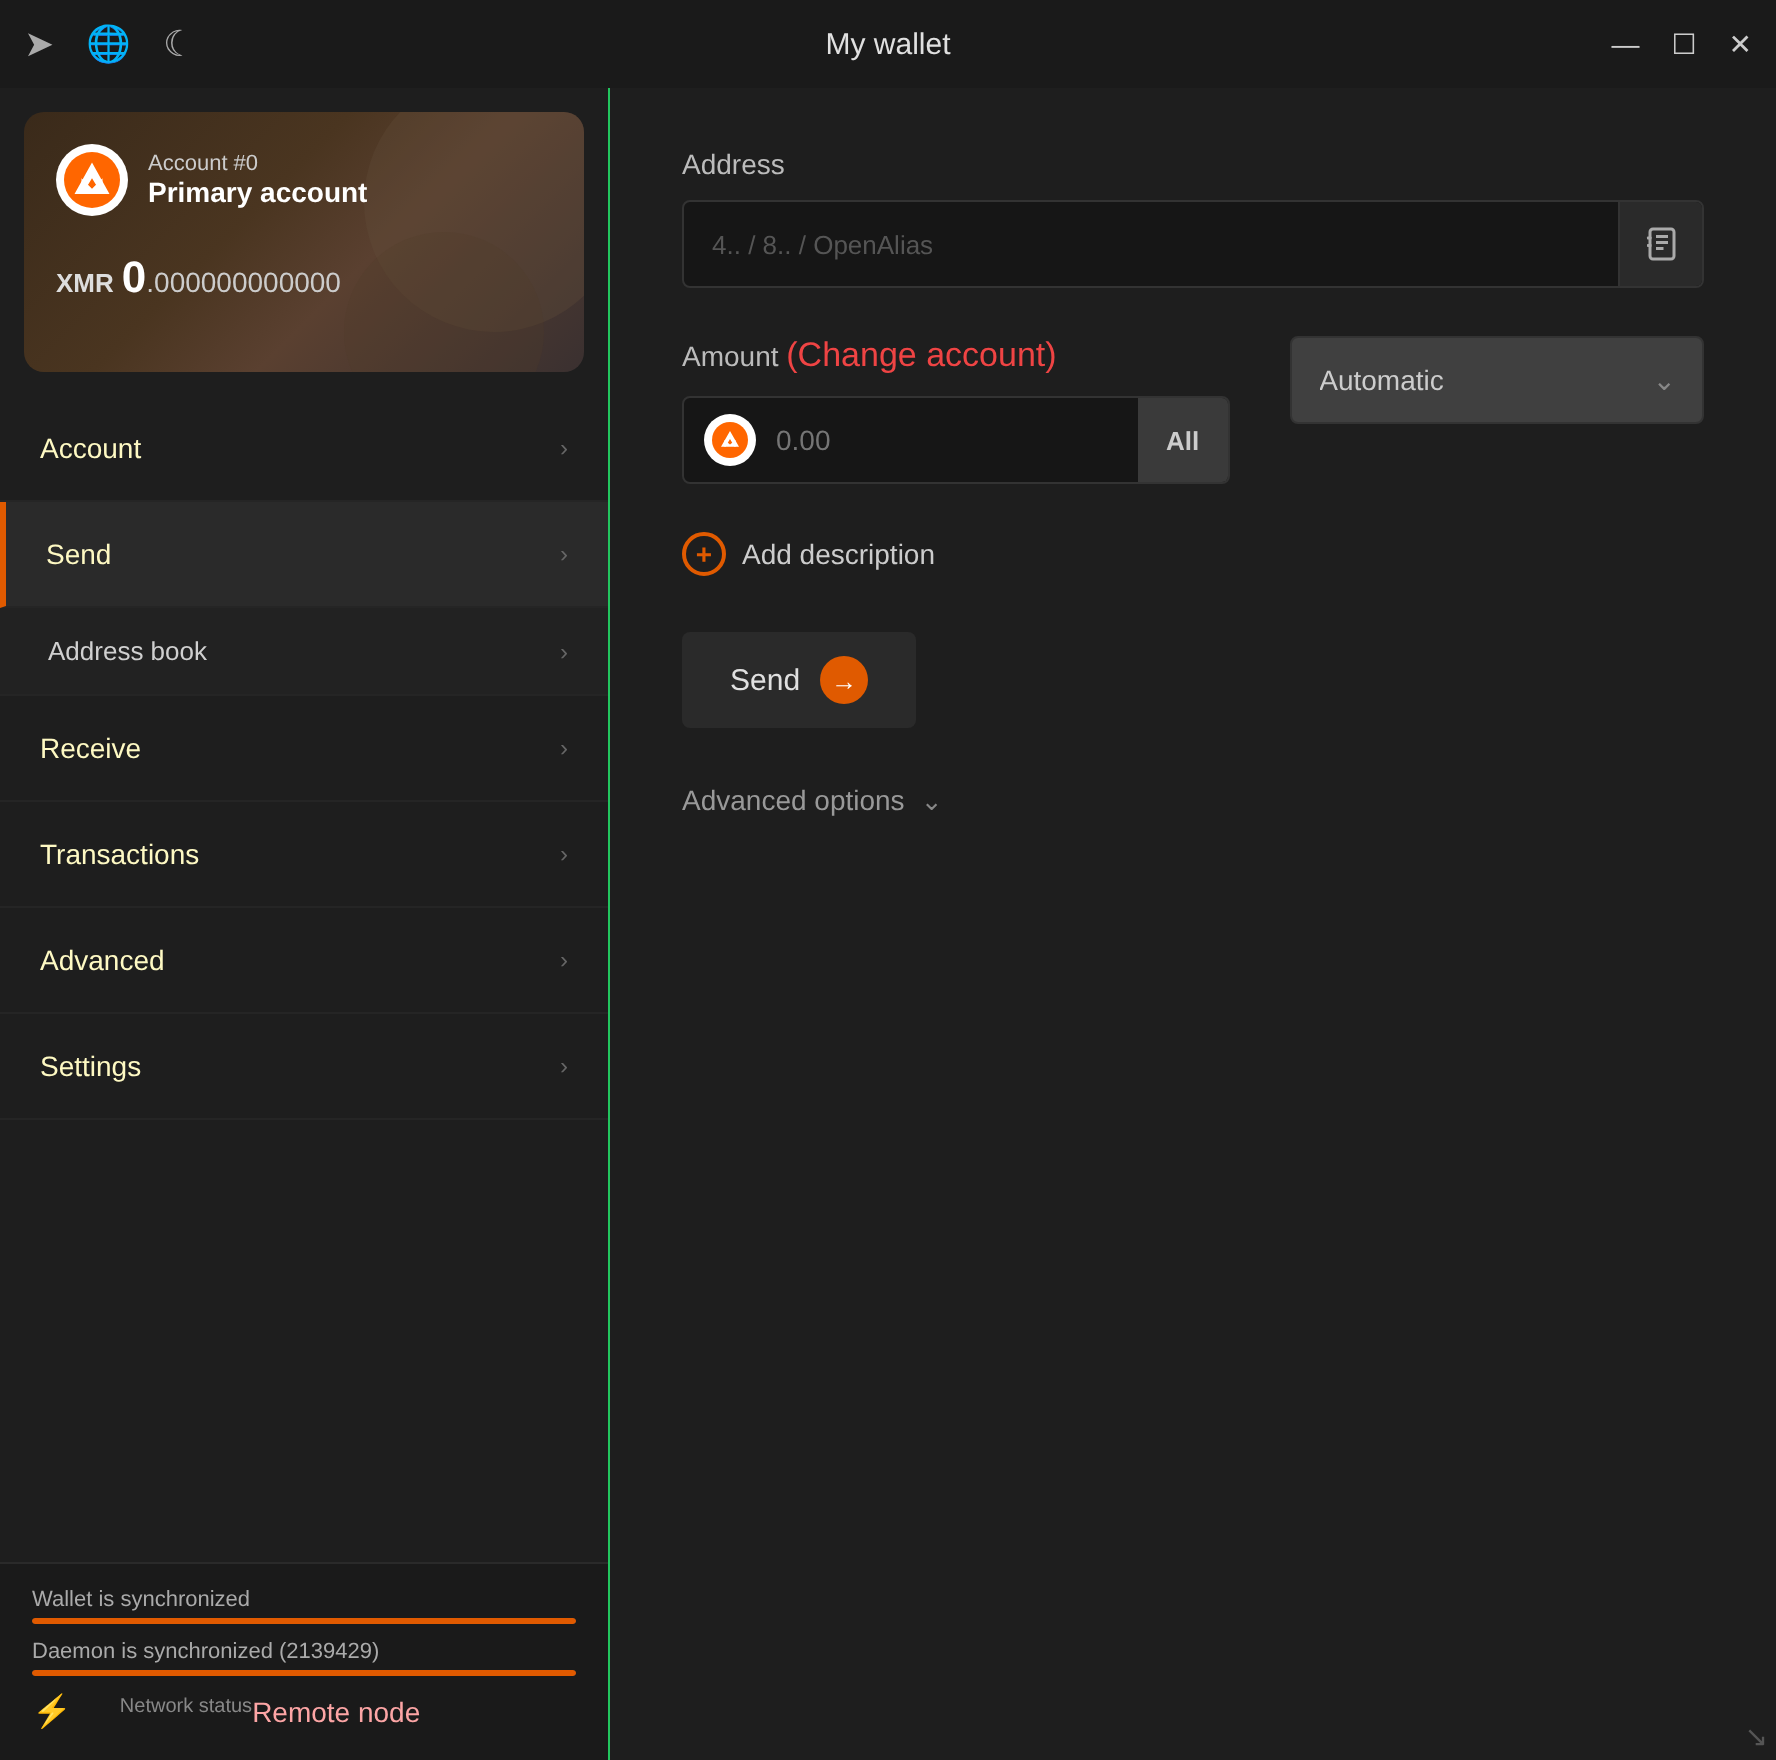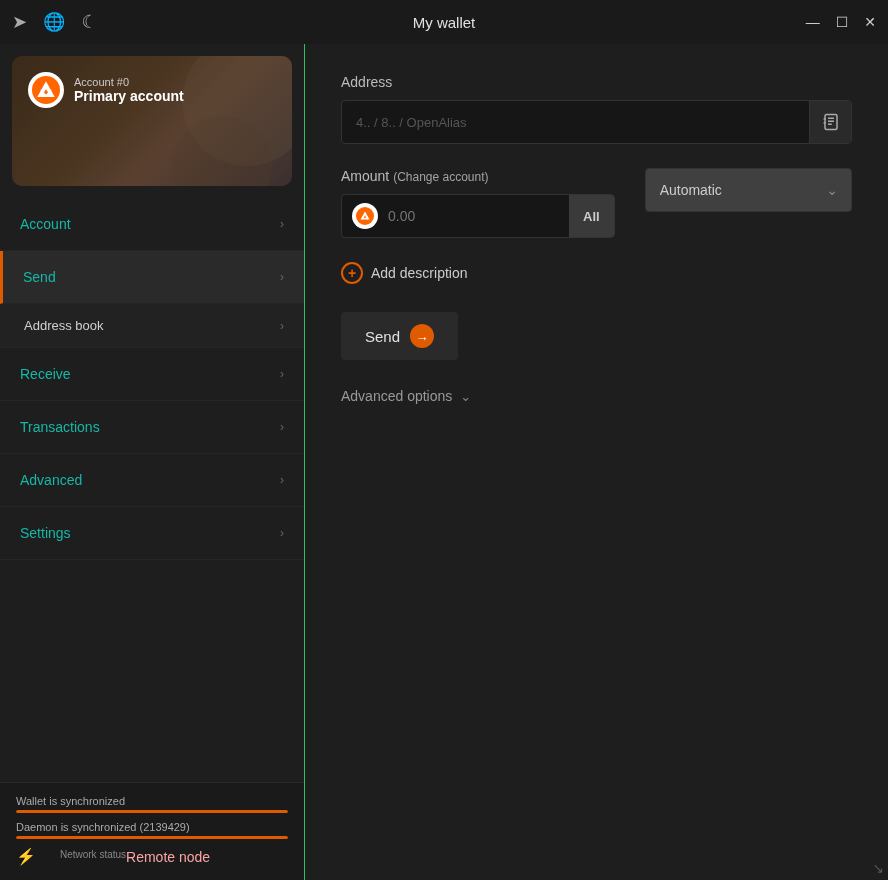--- a/index.html
+++ b/index.html
@@ -177,21 +177,21 @@
       cursor: pointer;
       border-bottom: 1px solid #252525;
       transition: background 0.15s;
     }
     .nav-item.active {
       background: #2a2a2a;
       border-left: 3px solid #e05a00;
     }
     .nav-item-label {
       font-size: 14px;
-      color: #14b8a6;
+      color: #fef9c3;
       font-weight: 500;
     }
     .nav-chevron {
       color: #666;
       font-size: 12px;
     }
 
     
     .sub-nav-item {
       display: flex;
@@ -269,22 +269,22 @@
     .field-group {
       margin-bottom: 24px;
     }
     .field-label {
       font-size: 14px;
       color: #bbb;
       margin-bottom: 10px;
       display: block;
     }
     .field-label .sub-label {
-      color: #a3a3a3;
-      font-size: 12px;
+      color: #ef4444;
+      font-size: 17px;
     }
 
     .address-input-wrapper {
       display: flex;
       align-items: center;
       background: #161616;
       border: 1px solid #333;
       border-radius: 4px;
       overflow: hidden;
     }
@@ -498,20 +498,25 @@
         <div class="monero-logo">
           <svg viewBox="0 0 32 32" xmlns="http://www.w3.org/2000/svg">
             <circle cx="16" cy="16" r="16" fill="#FF6600"></circle>
             <path d="M16 6 L26 24 L21.5 24 L16 15 L10.5 24 L6 24 Z" fill="white"></path>
             <path d="M10 24 L10 15 L16 21 L22 15 L22 24" fill="white"></path>
           </svg>
         </div>
         <div class="account-info-text">
           <span class="account-number">Account #0</span>
           <span class="account-name">Primary account</span>
+        </div>
+      </div>
+      <div class="account-balance">
+        <div class="balance-amount">
+          <span class="currency">XMR</span><span class="integer">0</span><span class="decimal">.000000000000</span>
         </div>
       </div>
     </div>
 
     <div class="nav-section">
 
       <div class="nav-item">
         <span class="nav-item-label">Account</span>
         <span class="nav-chevron">›</span>
       </div>

